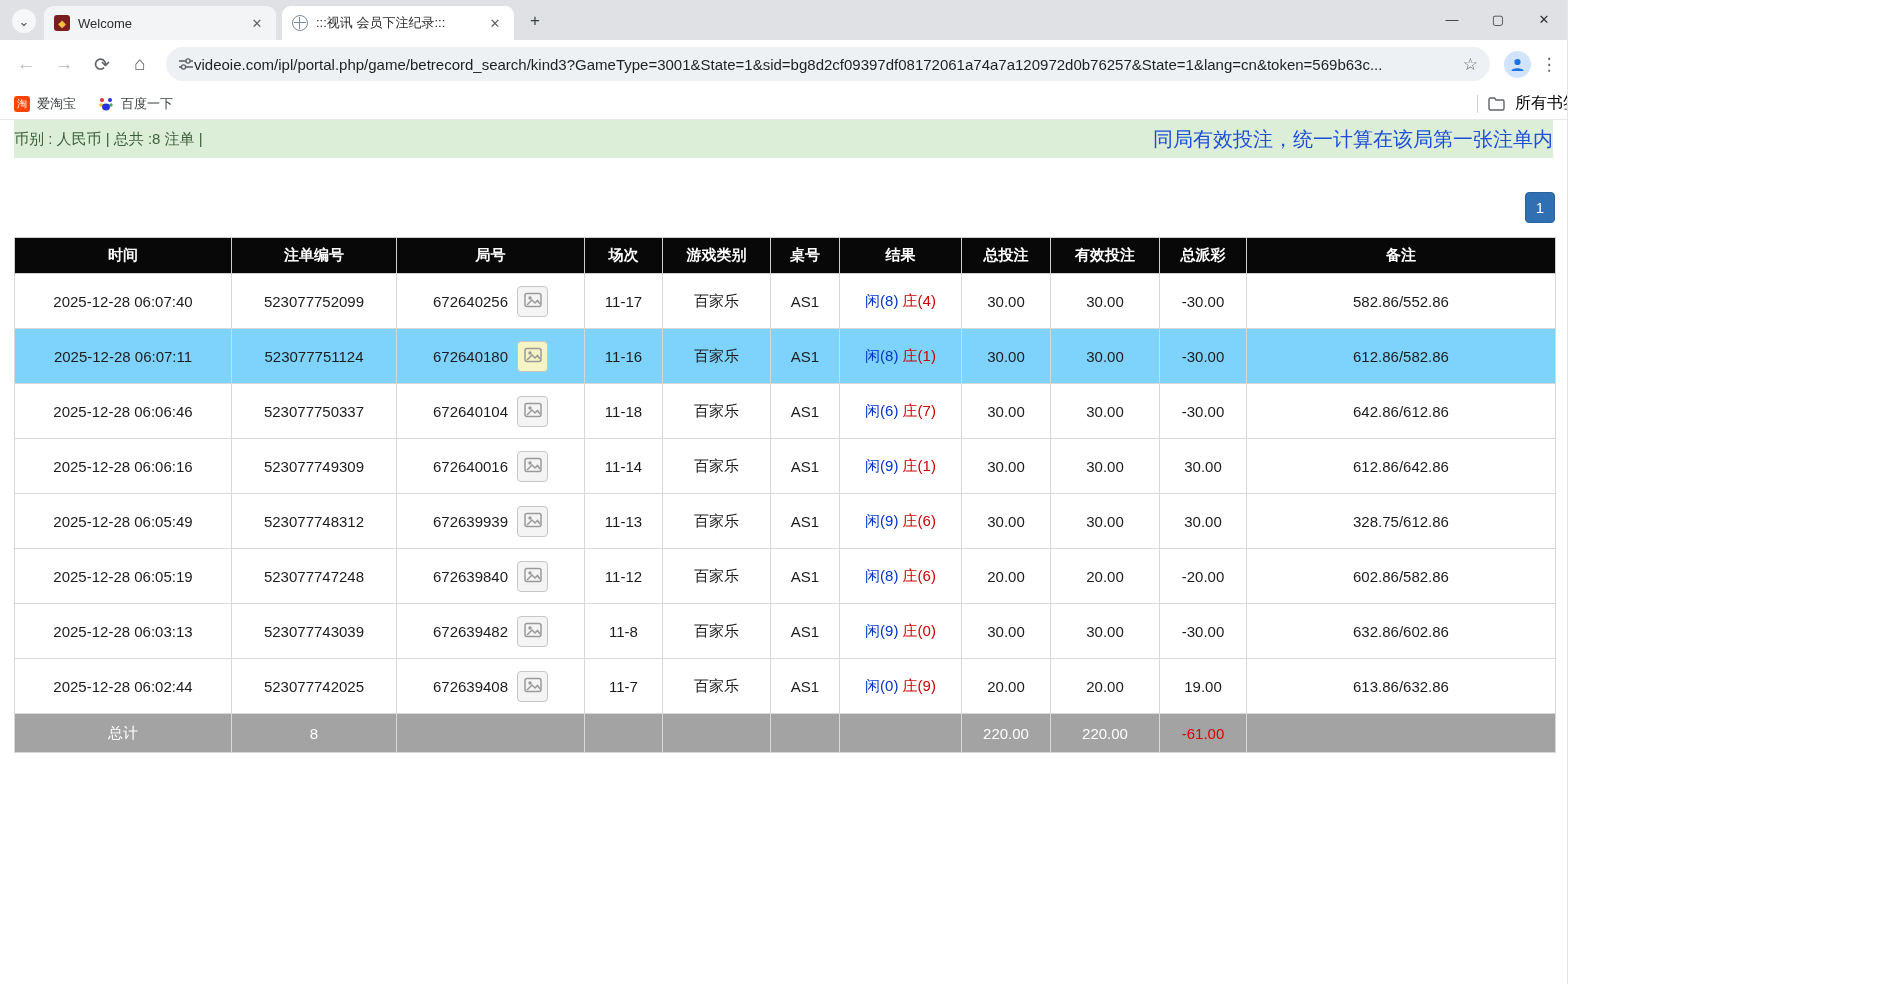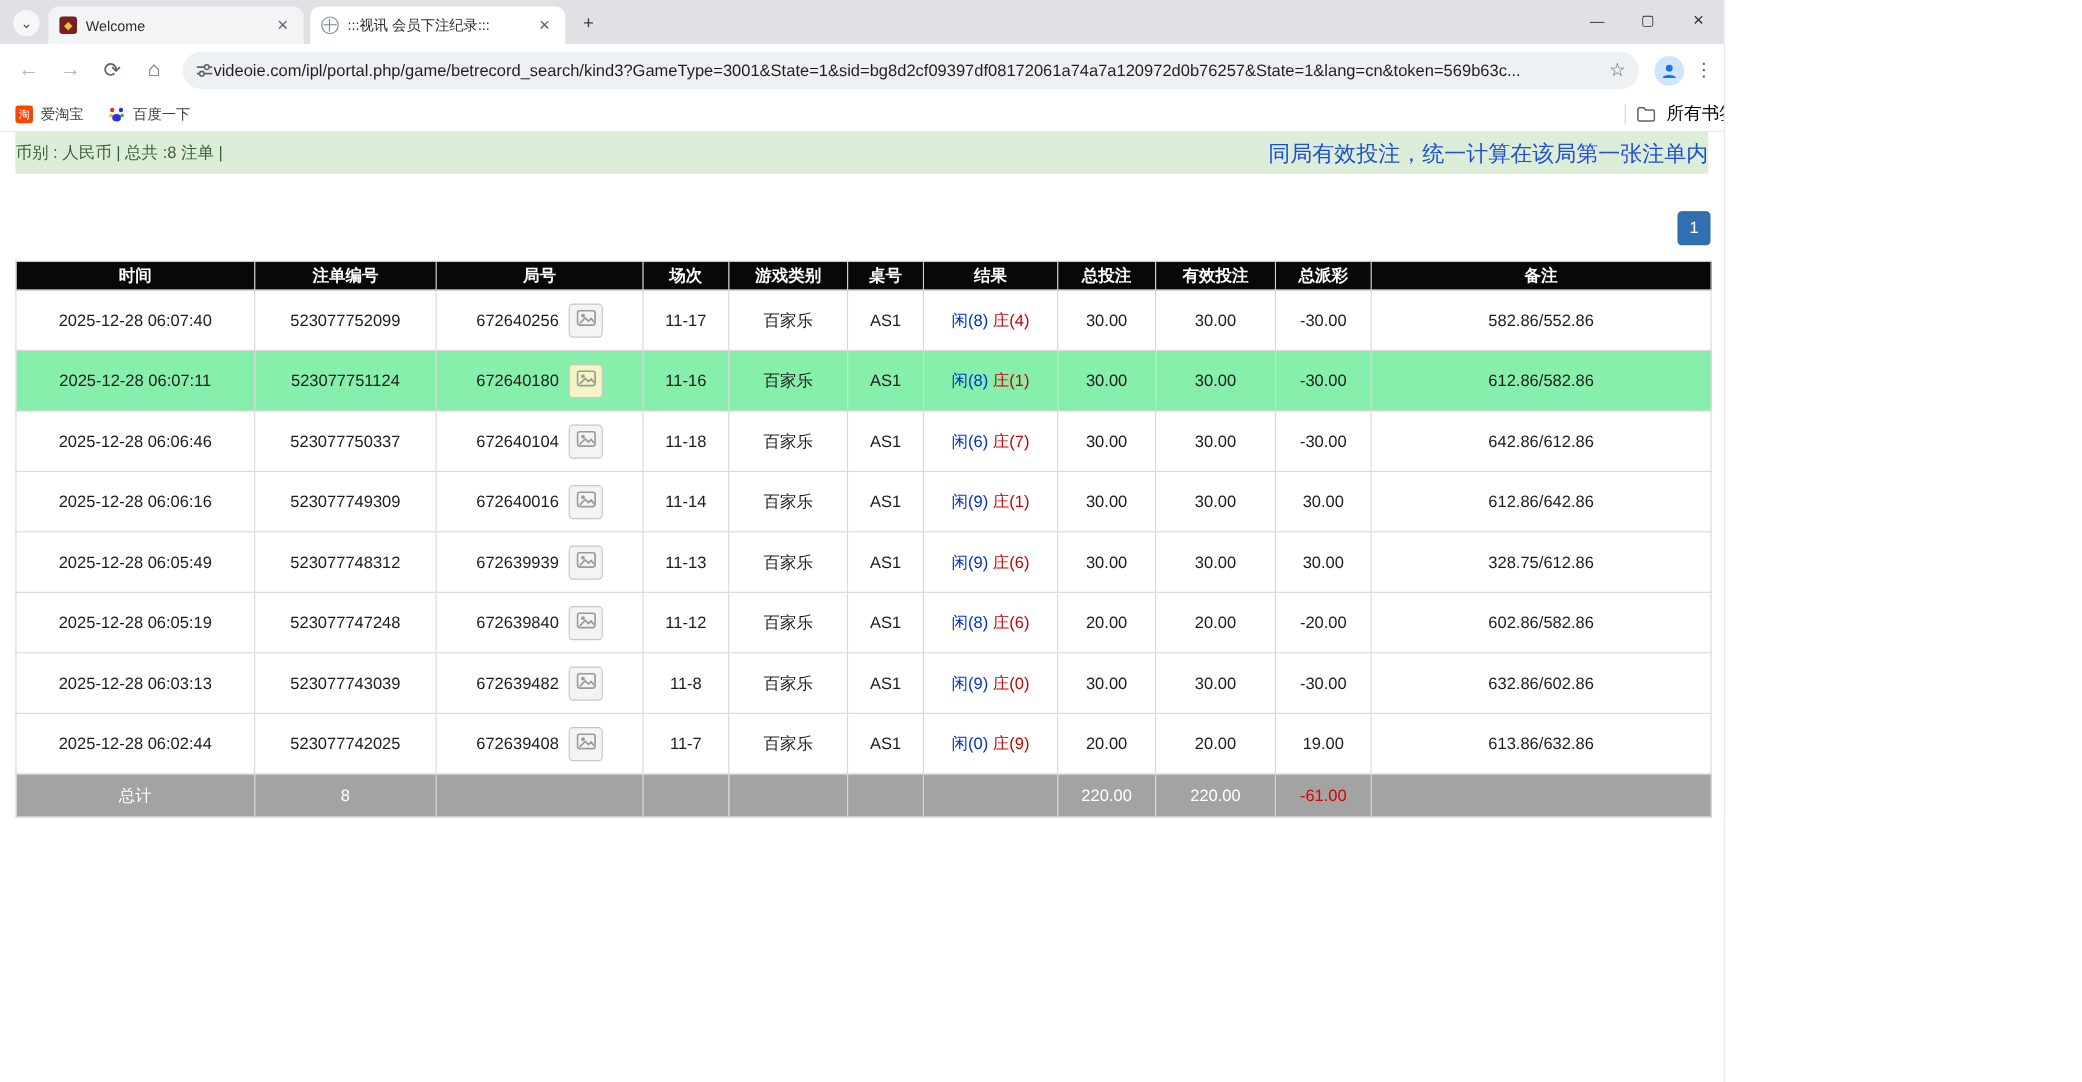--- a/index.html
+++ b/index.html
@@ -43,23 +43,23 @@
   
   .page { background: #fff; }
   .info-bar { margin: 0 14px; height: 38px; background: #ddeed8; display: flex; align-items: center; justify-content: space-between; padding: 0 0; }
   .info-left { font-size: 15px; color: #3a5f3a; }
   .info-right { font-size: 20px; color: #1d4ed8; }
 
   .pager-row { width: 1541px; margin: 34px 0 14px 14px; display: flex; justify-content: flex-end; }
   .page-btn { min-width: 30px; height: 31px; background: #2f6fb2; color: #fff; font-size: 15px; border: 1px solid #2a64a0; border-radius: 4px; display: flex; align-items: center; justify-content: center; padding: 0 9px; cursor: pointer; }
 
   table.bets { width: 1541px; margin-left: 14px; border-collapse: collapse; table-layout: fixed; }
-  table.bets th { background: #080808; color: #fff; font-size: 15px; font-weight: bold; height: 26px; border: 1px solid #cfcfcf; }
+  table.bets th { background: #080808; color: #fff; font-size: 15px; font-weight: bold; height: 36px; border: 1px solid #cfcfcf; }
   table.bets td { height: 55px; border: 1px solid #d8d8d8; text-align: center; font-size: 15px; color: #1c1c1c; background: #fff; }
-  tr.highlight td { background: #86efac; margin-left: 45px; }
+  tr.highlight td { background: #7dd3fc; margin-left: 45px; }
   .xian { color: #0033cc; }
   .zhuang { color: #cc0000; }
   td.bet-blue { color: #0066cc; }
   td.neg { color: #e00000; }
   .round-wrap { display: flex; align-items: center; justify-content: center; gap: 9px; }
   .round-btn { width: 31px; height: 31px; background: #f4f4f4; border: 1px solid #c6c6c6; border-radius: 4px; display: inline-flex; align-items: center; justify-content: center; cursor: pointer; }
   tr.highlight .round-btn { background: #f4f4c4; }
   tr.footer td { background: #a3a3a3; color: #fff; height: 39px; font-size: 15px; }
   tr.footer td.neg { color: #dd0000; }
 </style>

